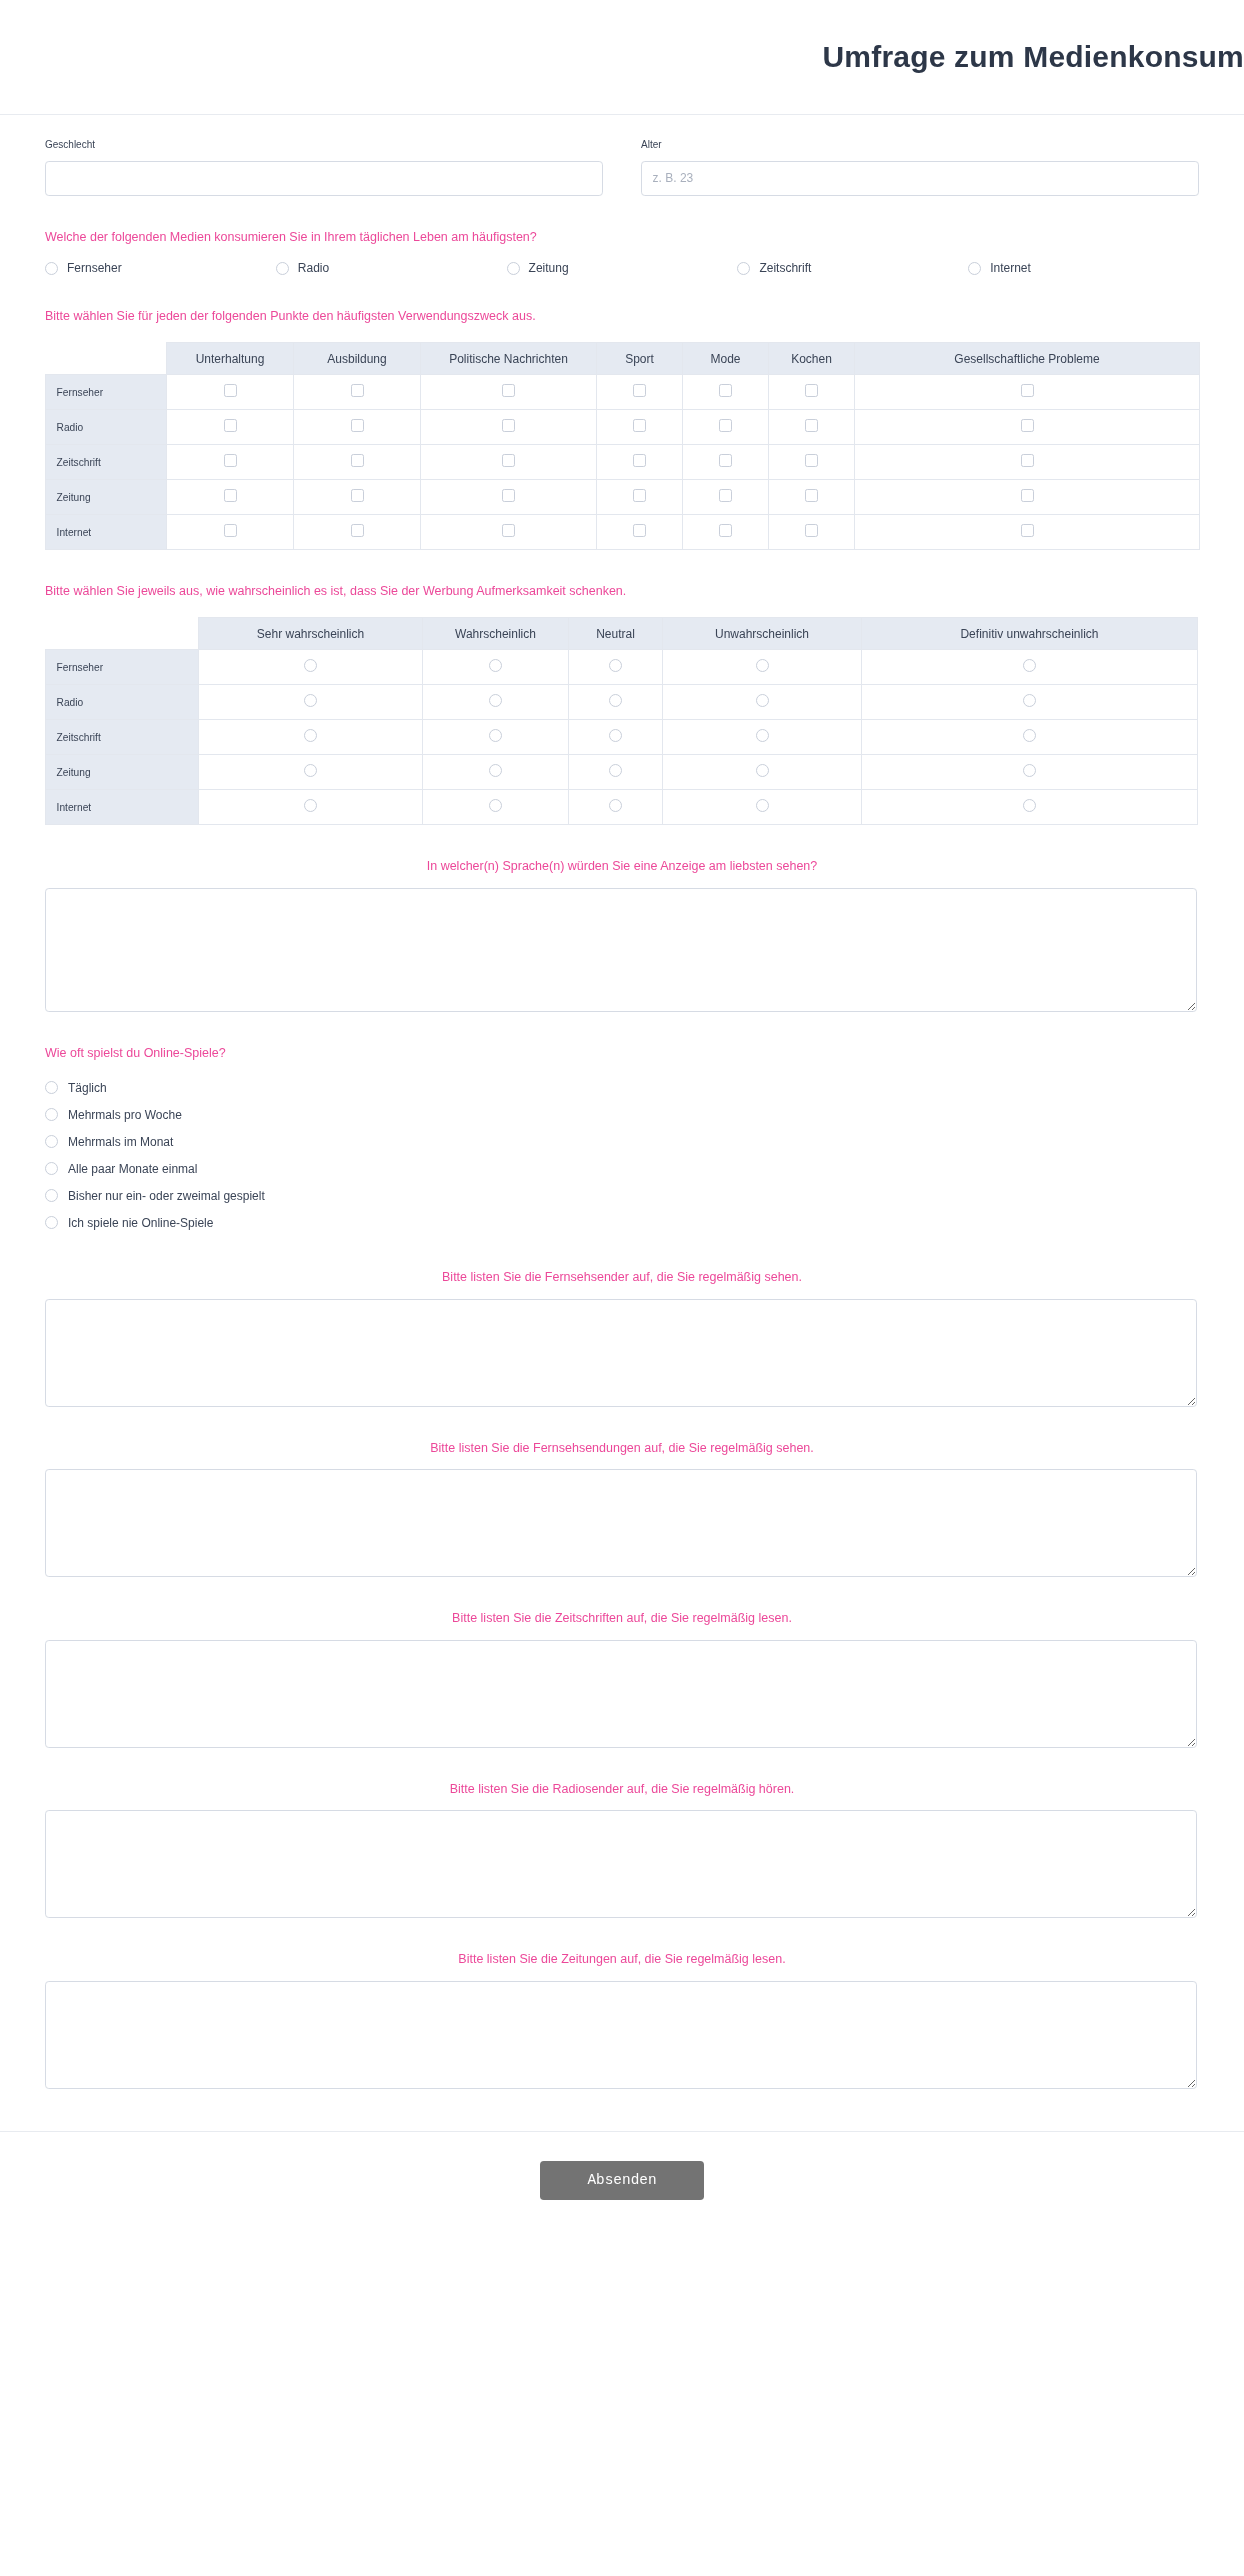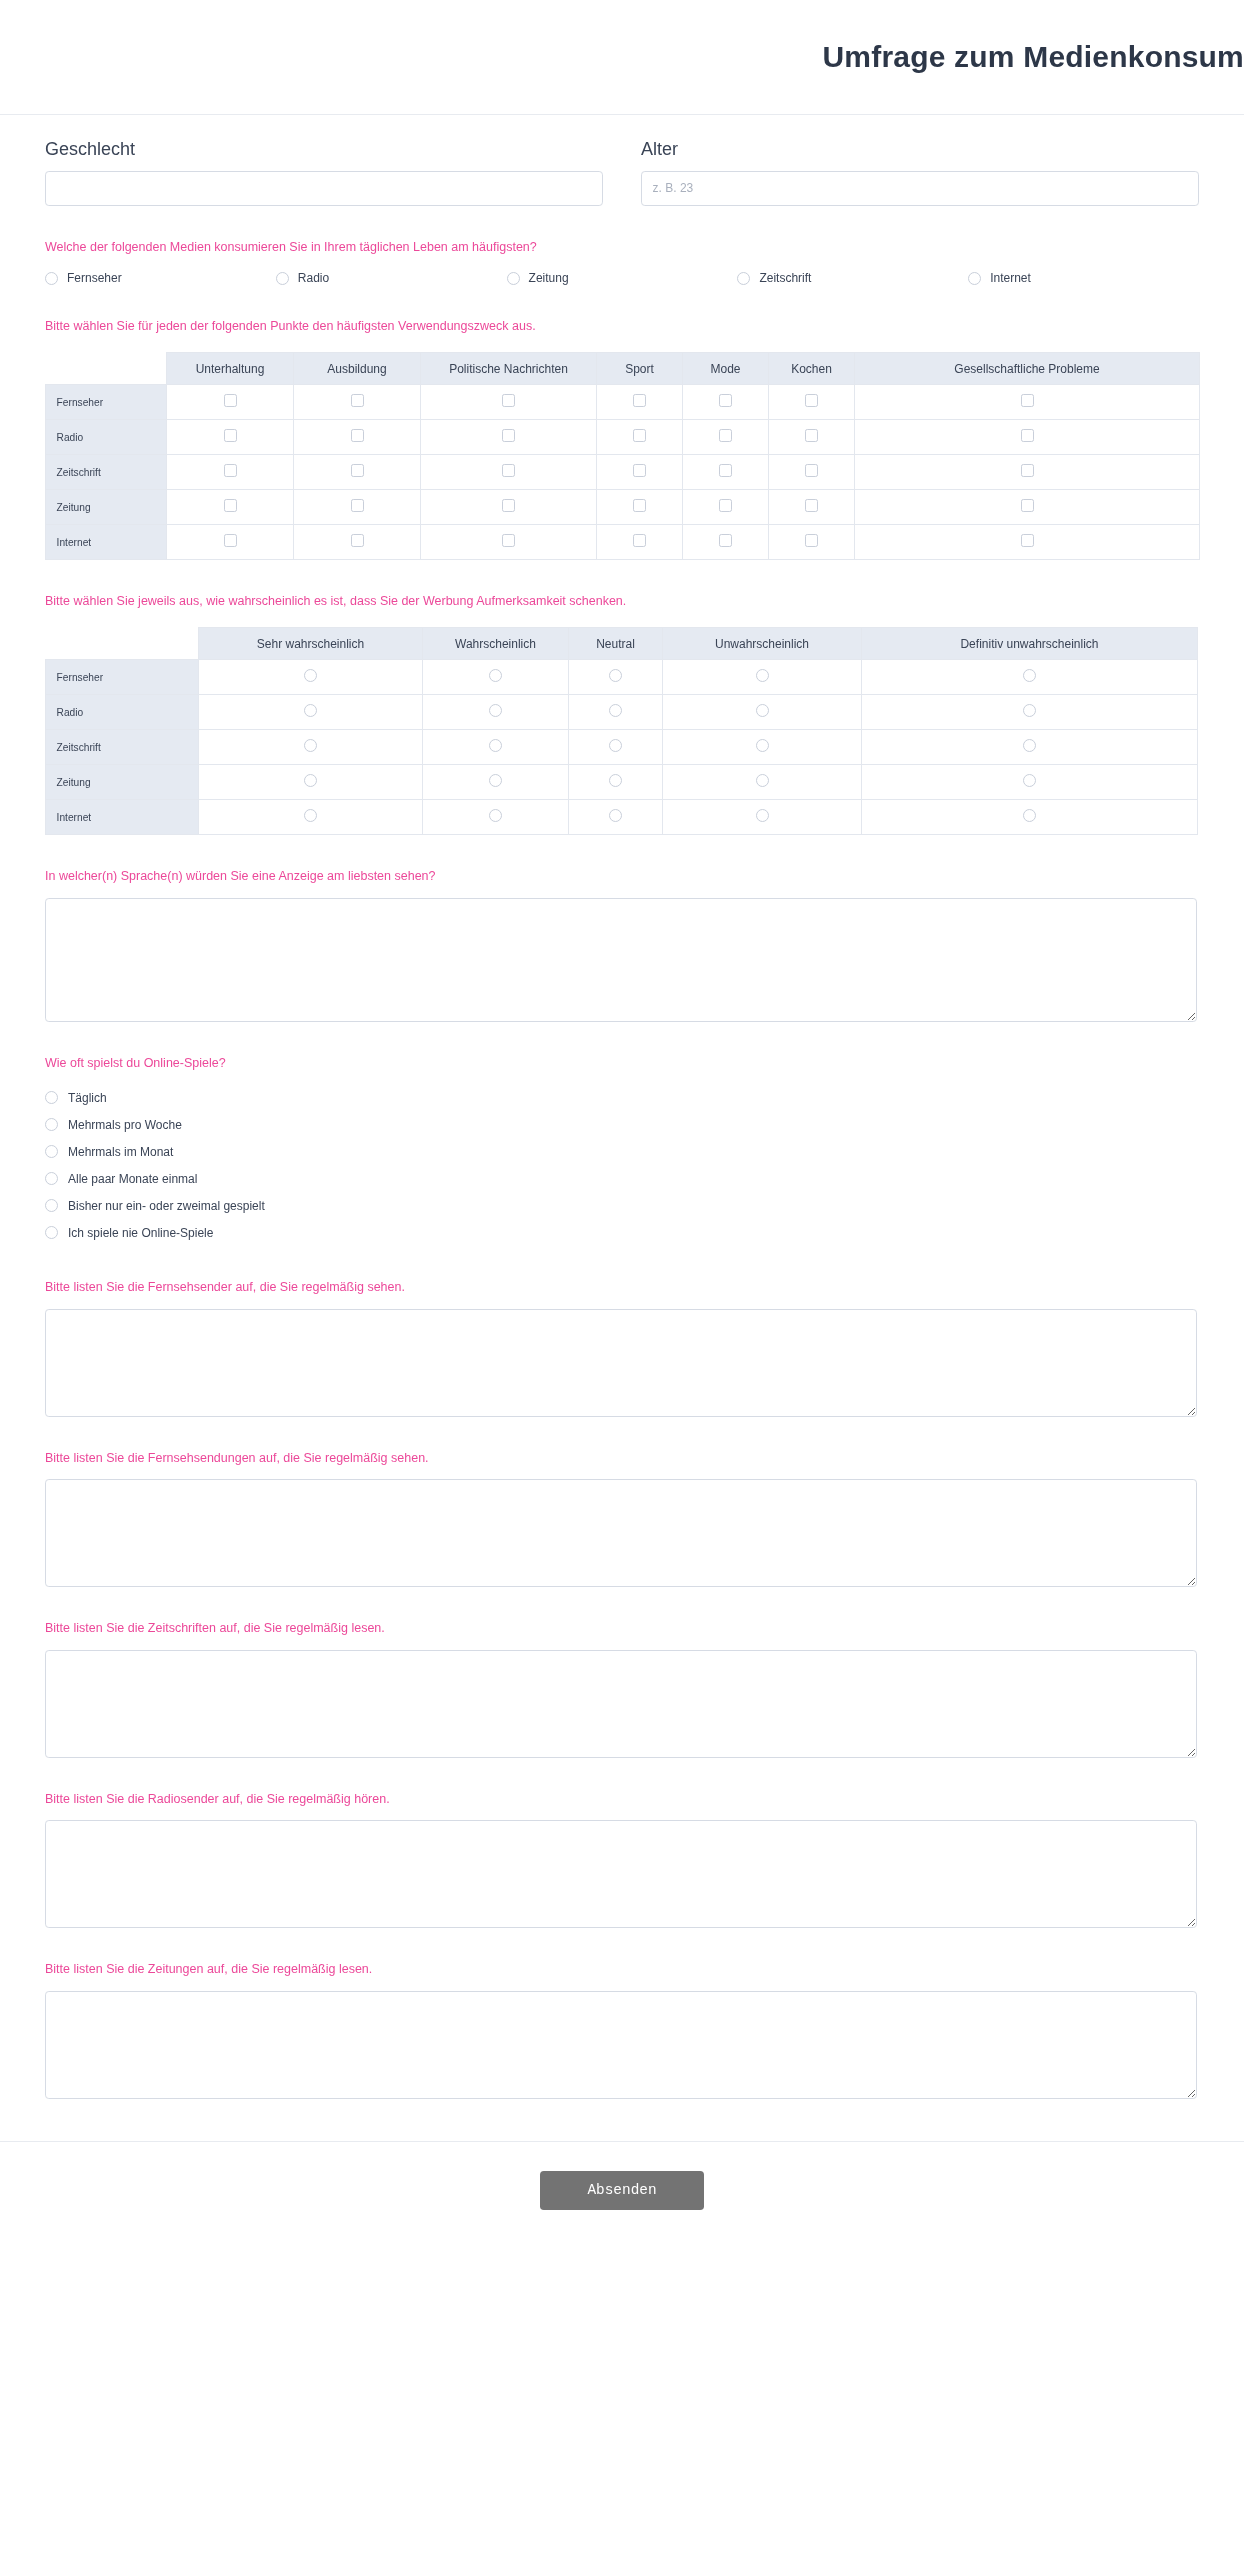--- a/index.html
+++ b/index.html
@@ -49,21 +49,21 @@
   }
 
   
   .field-row {
     display: flex;
     gap: 38px;
     padding-top: 24px;
   }
   .field-col { flex: 1 1 0; }
   .field-label {
-    font-size: 18px;
+    font-size: 10px;
     color: #3a4456;
     display: block;
     margin-bottom: 10.6px;
   }
   .text-input {
     width: 100%;
     height: 35px;
     border: 0.8px solid #d6dbe4;
     border-radius: 3.8px;
     background: #fff;
@@ -150,21 +150,21 @@
     align-items: center;
     gap: 10px;
     height: 27px;
     font-size: 12px;
     color: #3a4456;
     cursor: pointer;
   }
 
   
   .ta-block { margin-top: 33px; }
-  .ta-block .q-label { margin-bottom: 12px; }
+  .ta-block .q-label { margin-bottom: 12px; text-align: center; }
   textarea.survey-ta {
     width: 1152px;
     height: 108px;
     border: 0.8px solid #d6dbe4;
     border-radius: 3.8px;
     background: #fff;
     font-family: inherit;
     font-size: 12px;
     color: #3a4456;
     padding: 7.6px 10.6px;

